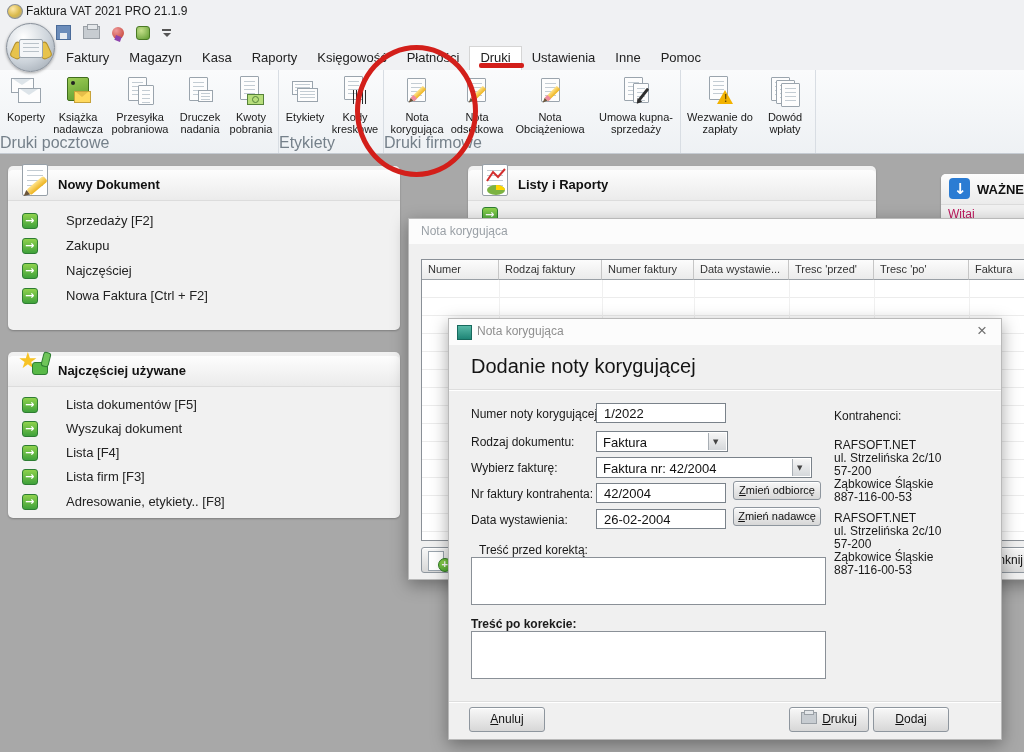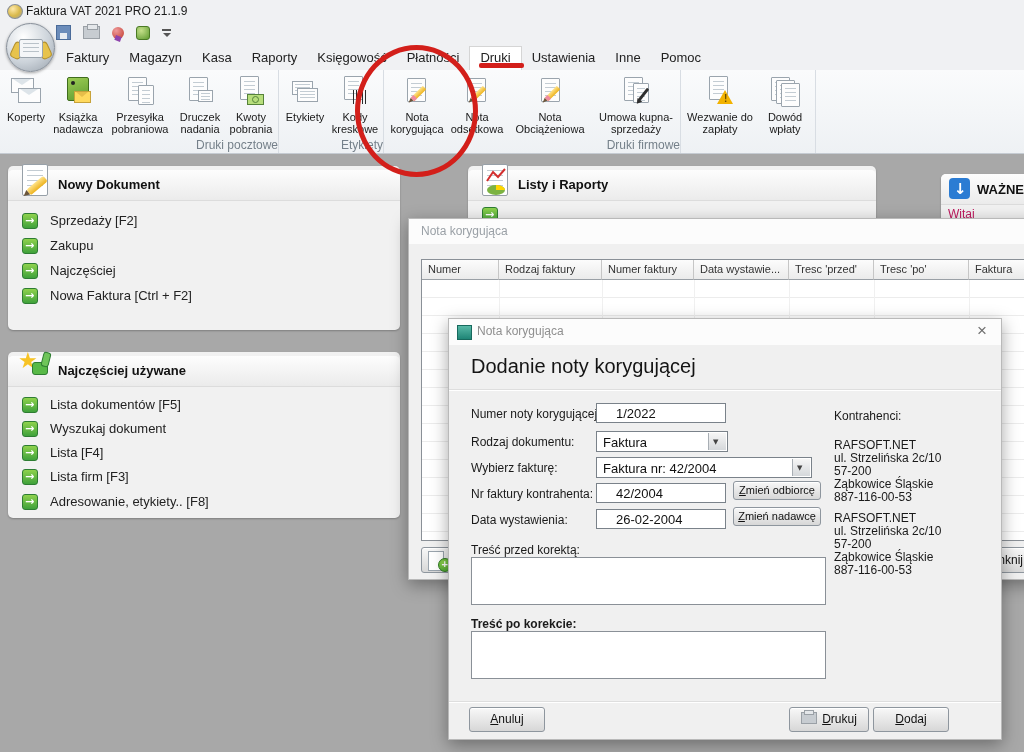--- a/index.html
+++ b/index.html
@@ -34,21 +34,21 @@
   .tabs{position:absolute;left:56px;top:46px;display:flex;height:24px}
   .tab{padding:0 10px;line-height:24px;font-size:13px;color:#222;white-space:nowrap}
   .tab.sel{background:#fff;border:1px solid #d5d5d5;border-bottom:none;line-height:22px}
   
   .ribbon{position:absolute;left:0;top:70px;width:1024px;height:83px;
           background:linear-gradient(180deg,#fafbfc,#eef1f4);border-bottom:1px solid #c5cbd2;display:flex}
   .rgroup{position:relative;border-right:1px solid #d8dde3;display:flex;align-items:flex-start;padding:2px 2px 14px 2px}
   .rbtn{display:flex;flex-direction:column;align-items:center}
   .ric{position:relative;display:block;width:36px;height:36px;margin-top:2px}
   .rlab{font-size:11px;line-height:12px;text-align:center;color:#1a1a1a;margin-top:1px}
-  .rglab{position:absolute;bottom:1px;left:0;right:0;text-align:right;font-size:12px;color:#75808a;white-space:nowrap}
+  .rglab{position:absolute;bottom:1px;left:0;right:0;text-align:left;font-size:16px;color:#75808a;white-space:nowrap}
   
   .doc{width:17px;height:22px;background:#fdfdfd;border:1px solid #9aa4ad;border-radius:1px}
   .doc:after{content:"";position:absolute;left:3px;right:3px;top:4px;height:13px;
              background:repeating-linear-gradient(180deg,#c3ccd3 0 1px,transparent 1px 4px)}
   .doc.sm{width:14px;height:18px}
   .env{width:21px;height:13px;background:#fdfdfd;border:1px solid #9aa4ad}
   .env:after{content:"";position:absolute;left:1px;top:0;border-left:9px solid transparent;border-right:9px solid transparent;border-top:6px solid #dde4e9}
   .env.y{width:15px;height:10px;background:#ffd95e;border-color:#c7a23a}
   .env.y:after{border-left-width:6px;border-right-width:6px;border-top:5px solid #e6bd4a}
   .gbox{width:20px;height:22px;background:linear-gradient(160deg,#9ccc55,#5f9b30);border:1px solid #3f6d1d;border-radius:2px}
@@ -74,21 +74,21 @@
   .phead{position:absolute;left:0;right:0;top:4px;height:30px;background:linear-gradient(180deg,#fdfdfd,#ebebeb);
          border-radius:5px 5px 0 0;border-bottom:1px solid #dcdcdc}
   .ptitle{position:absolute;left:50px;top:11px;font-size:13px;font-weight:bold;color:#111;white-space:nowrap}
   .picon{position:absolute;left:12px;top:-4px;width:38px;height:38px}
   .bdoc{position:absolute;left:2px;top:2px;width:24px;height:30px;background:#fff;border:1px solid #97a0a8;border-radius:2px}
   .bdoc:after{content:"";position:absolute;left:4px;right:4px;top:5px;height:16px;
               background:repeating-linear-gradient(180deg,#c3ccd3 0 1px,transparent 1px 5px)}
   .bpencil{position:absolute;left:6px;top:20px;width:22px;height:7px;background:linear-gradient(180deg,#ffe38a,#edb31f);
            border-radius:2px;transform:rotate(-40deg)}
   .bpencil:before{content:"";position:absolute;left:-6px;top:0;border-right:6px solid #6b553a;border-top:3.5px solid transparent;border-bottom:3.5px solid transparent}
-  .pitem{position:absolute;left:0;height:22px;font-size:13px;color:#222;line-height:22px;padding-left:42px;white-space:nowrap}
+  .pitem{position:absolute;left:0;height:22px;font-size:13px;color:#222;line-height:22px;padding-left:58px;white-space:nowrap}
   .garr{position:absolute;left:14px;top:3px;width:16px;height:16px;border-radius:3px;
         background:linear-gradient(180deg,#8fd24d,#3fa13b);border:1px solid #2e7d32;box-sizing:border-box}
   .garr:after{content:"→";position:absolute;left:2px;top:-1px;color:#fff;font:bold 11px/16px "DejaVu Sans",sans-serif}
   .star{position:absolute;left:-2px;top:0;font-size:22px;color:#f7c325;font-family:"DejaVu Sans",sans-serif}
   .thumb1{position:absolute;left:12px;top:14px;width:14px;height:11px;background:#58b947;border:1px solid #2e7d32;border-radius:3px}
   .thumb2{position:absolute;left:22px;top:4px;width:6px;height:13px;background:#6fc55a;border:1px solid #2e7d32;border-radius:3px;transform:rotate(14deg)}
   .chartline{position:absolute;left:2px;top:2px}
   .bluedl{position:absolute;left:8px;top:4px;width:21px;height:21px;background:#2b7cd3;border-radius:4px}
   .bluedl:after{content:"↓";position:absolute;left:5px;top:1px;color:#fff;font:bold 15px/20px "DejaVu Sans",sans-serif}
   
@@ -106,21 +106,21 @@
   .tbody{position:absolute;left:0;right:0;top:20px;bottom:0;
          background:repeating-linear-gradient(180deg,transparent 0 17px,#ececec 17px 18px)}
   .vline{position:absolute;top:20px;bottom:0;width:1px;background:#f0f0f0}
   
   .btn{position:absolute;box-sizing:border-box;background:linear-gradient(180deg,#f8f8f8,#d7d7d7);
        border:1px solid #8e969e;border-radius:3px;box-shadow:inset 0 1px 0 #fff;text-align:center}
   .btn .lab{display:block;font-size:12px;color:#111;line-height:22px;white-space:nowrap}
   .sbtn .lab{font-size:11px;line-height:16px}
   .mn::first-letter{text-decoration:underline}
   .fld{position:absolute;height:20px;background:#fff;border:1px solid #7a828a;
-       font:13px "Liberation Sans",sans-serif;padding:0 19px;box-sizing:border-box;color:#111}
+       font:13px "Liberation Sans",sans-serif;padding:0 7px;box-sizing:border-box;color:#111}
   .combo{position:absolute;height:21px;background:#fff;border:1px solid #7a828a;box-sizing:border-box}
   .cval{position:absolute;left:6px;top:3px;font-size:13px;color:#111;white-space:nowrap}
   .cbtn{position:absolute;right:1px;top:1px;bottom:1px;width:17px;background:linear-gradient(180deg,#f6f6f6,#d5d8db);border-left:1px solid #a8aeb4}
   .cbtn:after{content:"▼";position:absolute;left:4px;top:5px;font-size:7px;color:#444;font-family:"DejaVu Sans",sans-serif}
   .ta{position:absolute;border:1px solid #8a9097;background:#fff;resize:none;box-sizing:border-box;
       font:12px "Liberation Sans",sans-serif}
   .flabel{position:absolute;font-size:12px;color:#1a1a1a;white-space:nowrap}
   .hline{position:absolute;left:0;right:0;height:1px;background:#dedede;box-shadow:0 1px 0 #fff}
   .addr{position:absolute;font-size:12px;line-height:13px;color:#1a1a1a;white-space:nowrap}
   .printic{display:inline-block;position:relative;width:14px;height:10px;background:#c7ccd1;border:1px solid #9aa0a6;vertical-align:-1px;margin-right:5px}
@@ -406,21 +406,21 @@
   <div class="btn sbtn" style="left:284px;top:162px;width:88px;height:19px">
     <span class="lab mn">Zmień odbiorcę</span>
     </div>
 
   <div class="flabel" style="left:22px;top:194px">Data wystawienia:</div>
   <input class="fld" style="left: 147px; top: 190px; width: 130px;" value="26-02-2004">
   <div class="btn sbtn" style="left:284px;top:188px;width:88px;height:19px">
     <span class="lab mn">Zmień nadawcę</span>
     </div>
 
-  <div class="flabel" style="left:22px;top:224px">Treść przed korektą:</div>
+  <div class="flabel" style="left:30px;top:224px">Treść przed korektą:</div>
   <textarea class="ta" style="left: 22px; top: 238px; width: 355px; height: 48px;"></textarea>
 
   <div class="flabel" style="left:22px;top:298px;font-weight:bold">Treść po korekcie:</div>
   <textarea class="ta" style="left: 22px; top: 312px; width: 355px; height: 48px;"></textarea>
 
   <div class="flabel" style="left:385px;top:90px">Kontrahenci:</div>
   <div class="addr" style="left:385px;top:120px">
     <div>RAFSOFT.NET</div>
     <div>ul. Strzelińska 2c/10</div>
     <div>57-200</div>

